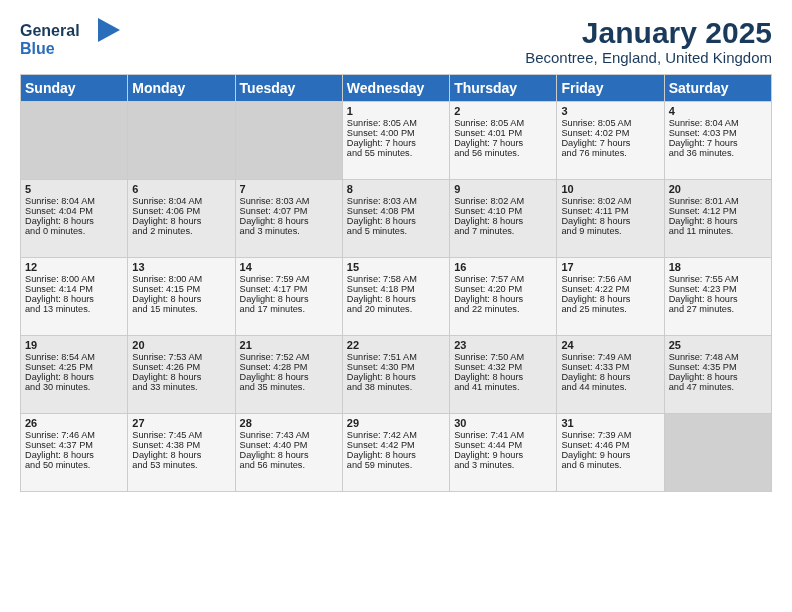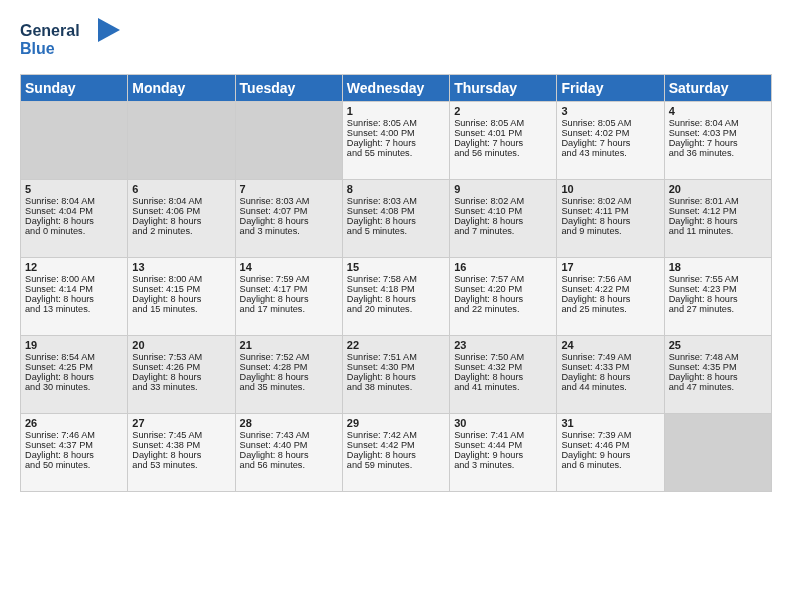--- a/index.html
+++ b/index.html
@@ -95,20 +95,24 @@
       <div class="logo">
         <svg width="110" height="45" viewBox="0 0 110 45">
 
           <text x="0" y="20" font-family="Arial" font-size="16" font-weight="bold" fill="#1a3a5c">General</text>
 
           <polygon points="78,2 100,14 78,26" fill="#2a6ebb"></polygon>
           <text x="0" y="38" font-family="Arial" font-size="16" font-weight="bold" fill="#2a6ebb">Blue</text>
         </svg>
       </div>
     </div>
+    <div class="title-area">
+      <h1>January 2025</h1>
+      <h2>Becontree, England, United Kingdom</h2>
+    </div>
   </div>
 
   <table class="calendar">
     <thead>
       <tr>
 
       <th>Sunday</th>
           <th>Monday</th>
           <th>Tuesday</th>
           <th>Wednesday</th>
@@ -134,21 +138,21 @@
             <div>Sunrise: 8:05 AM</div>
             <div>Sunset: 4:01 PM</div>
             <div>Daylight: 7 hours</div>
             <div>and 56 minutes.</div>
           </td>
           <td>
             <span class="day-num">3</span>
             <div>Sunrise: 8:05 AM</div>
             <div>Sunset: 4:02 PM</div>
             <div>Daylight: 7 hours</div>
-            <div>and 43 minutes.</div>
+            <div>and 76 minutes.</div>
           </td>
           <td>
             <span class="day-num">4</span>
             <div>Sunrise: 8:04 AM</div>
             <div>Sunset: 4:03 PM</div>
             <div>Daylight: 7 hours</div>
             <div>and 36 minutes.</div>
           </td>
         </tr>
         <tr>

